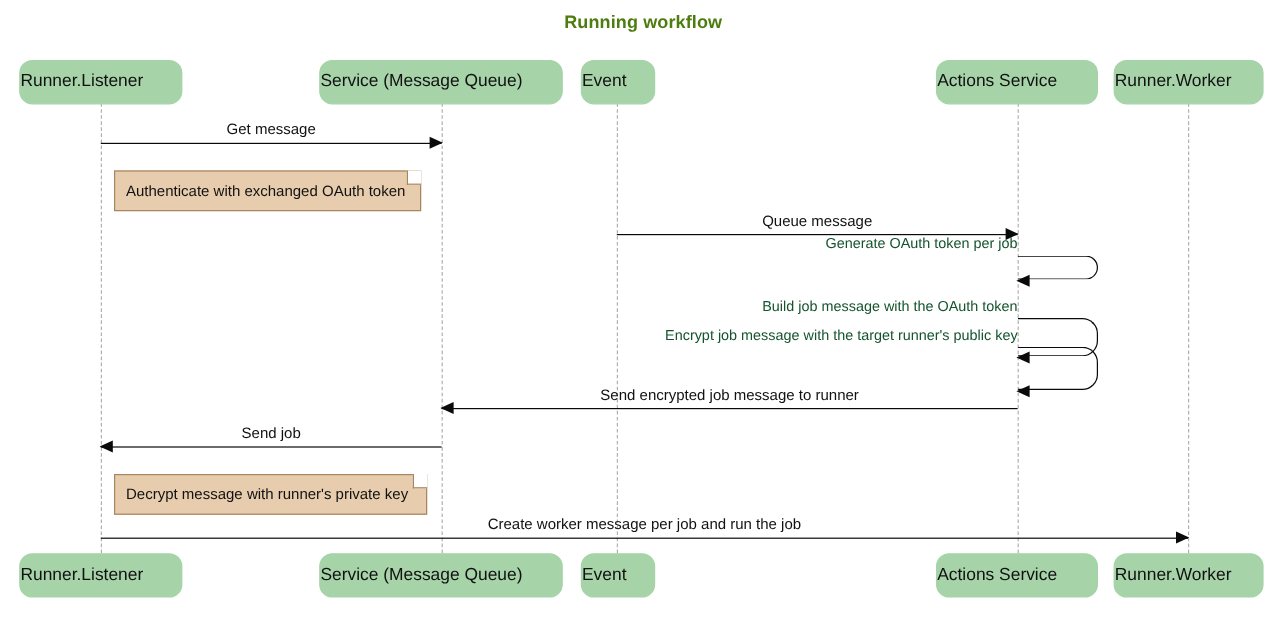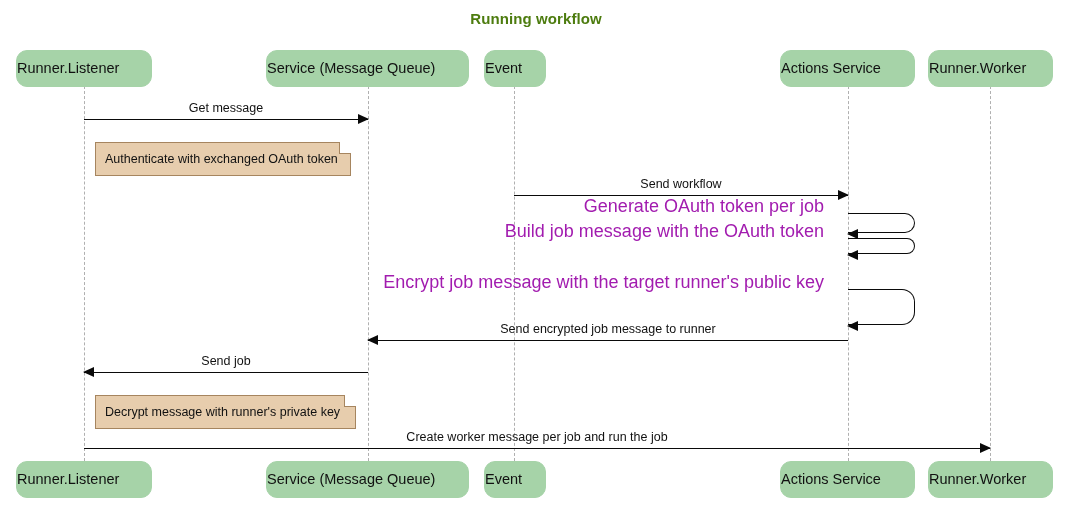--- a/index.html
+++ b/index.html
@@ -109,23 +109,23 @@
     width: 0;
     height: 0;
     border-top: 5.5px solid transparent;
     border-bottom: 5.5px solid transparent;
     border-right: 11px solid #0a0a0a;
   }
   .selfmsg .label {
     position: absolute;
     right: 100%;
     top: -17px;
-    margin-right: 24px;
-    font-size: 18px;
-    color: #a21caf;
+    margin-right: 0;
+    font-size: 12px;
+    color: #14532d;
     white-space: nowrap;
   }
   
   .note {
     position: absolute;
     box-sizing: border-box;
     background: #e7cdad;
     border: 1px solid #a6855f;
     font-size: 12.5px;
     color: #111111;
@@ -174,21 +174,21 @@
 
   <div class="msg to-right" style="left:84px;top:119px;width:284px;">
     <div class="line"></div>
     <div class="head"></div>
     <div class="label">Get message</div>
   </div>
 
   <div class="msg to-right" style="left:514px;top:195px;width:334px;">
     <div class="line"></div>
     <div class="head"></div>
-    <div class="label">Send workflow</div>
+    <div class="label">Queue message</div>
   </div>
 
   <div class="msg to-left" style="left:368px;top:340px;width:480px;">
     <div class="line"></div>
     <div class="head"></div>
     <div class="label">Send encrypted job message to runner</div>
   </div>
 
   <div class="msg to-left" style="left:84px;top:372px;width:284px;">
     <div class="line"></div>
@@ -201,21 +201,21 @@
     <div class="head"></div>
     <div class="label">Create worker message per job and run the job</div>
   </div>
 
   <div class="selfmsg" style="left:848px;top:213px;width:67px;height:20px;">
     <div class="loop"></div>
     <div class="head"></div>
     <div class="label">Generate OAuth token per job</div>
   </div>
 
-  <div class="selfmsg" style="left:848px;top:238px;width:67px;height:16px;">
+  <div class="selfmsg" style="left:848px;top:265px;width:67px;height:32px;">
     <div class="loop"></div>
     <div class="head"></div>
     <div class="label">Build job message with the OAuth token</div>
   </div>
 
   <div class="selfmsg" style="left:848px;top:289px;width:67px;height:36px;">
     <div class="loop"></div>
     <div class="head"></div>
     <div class="label">Encrypt job message with the target runner's public key</div>
   </div>

